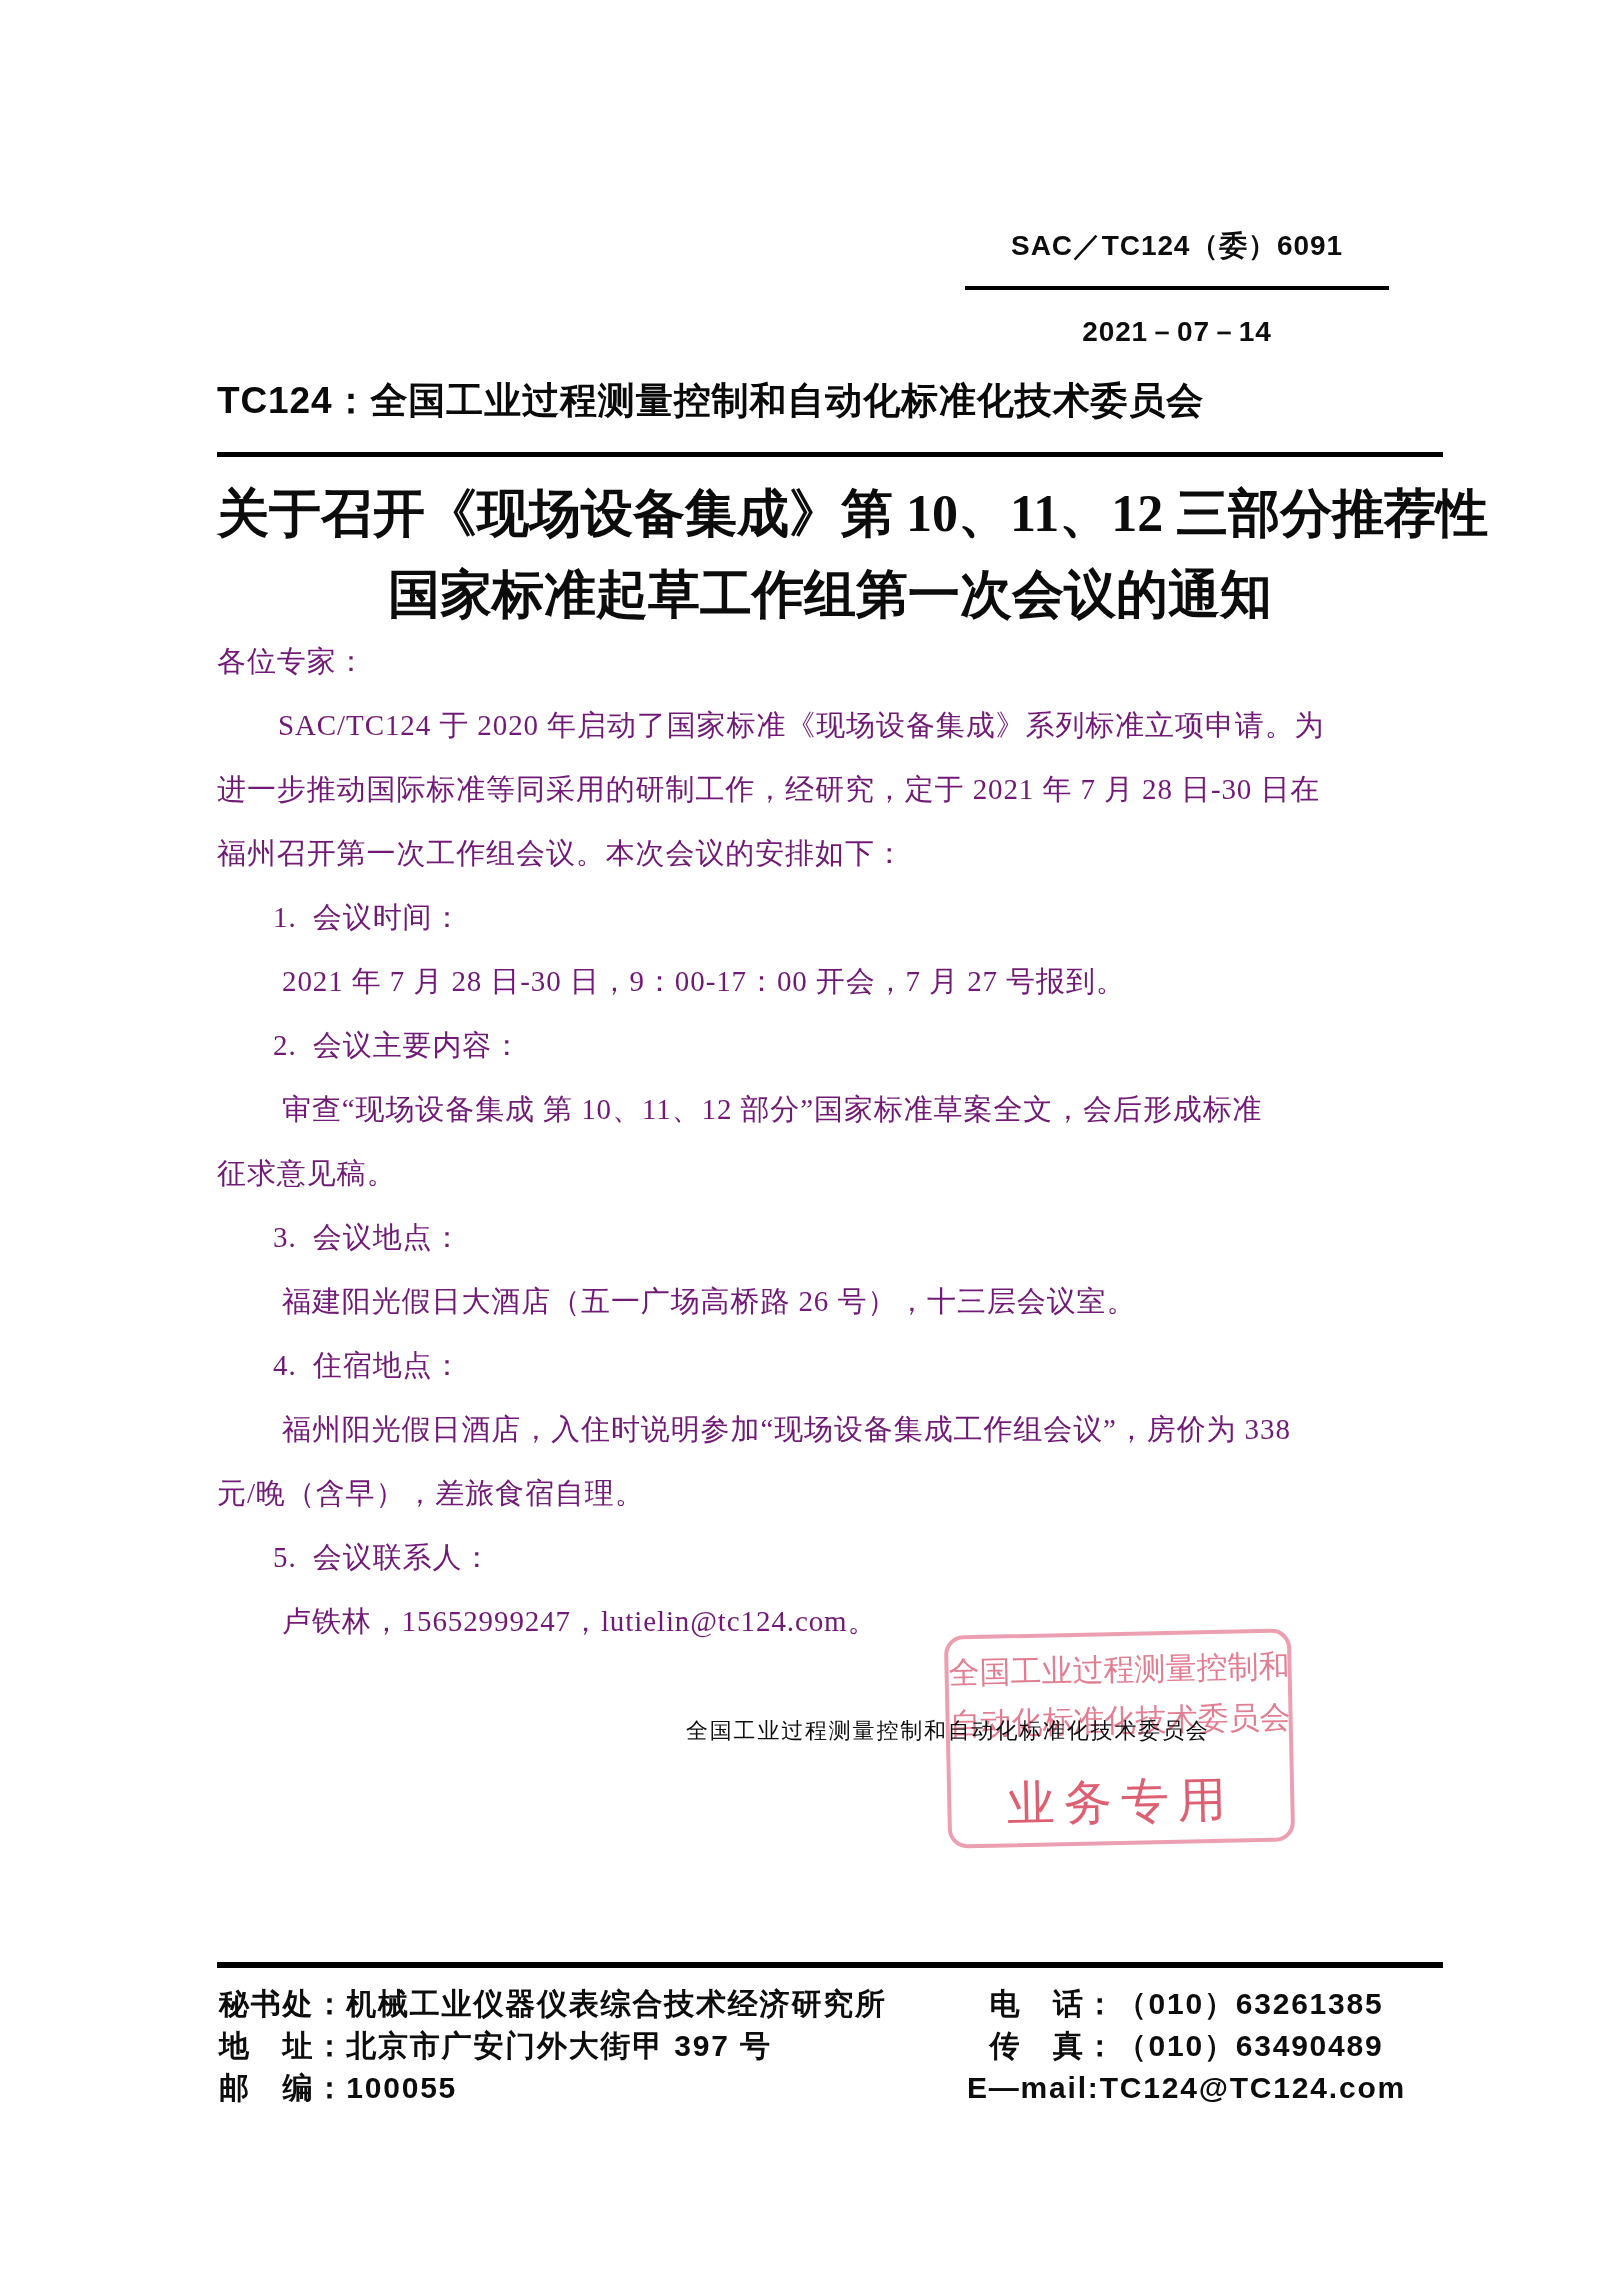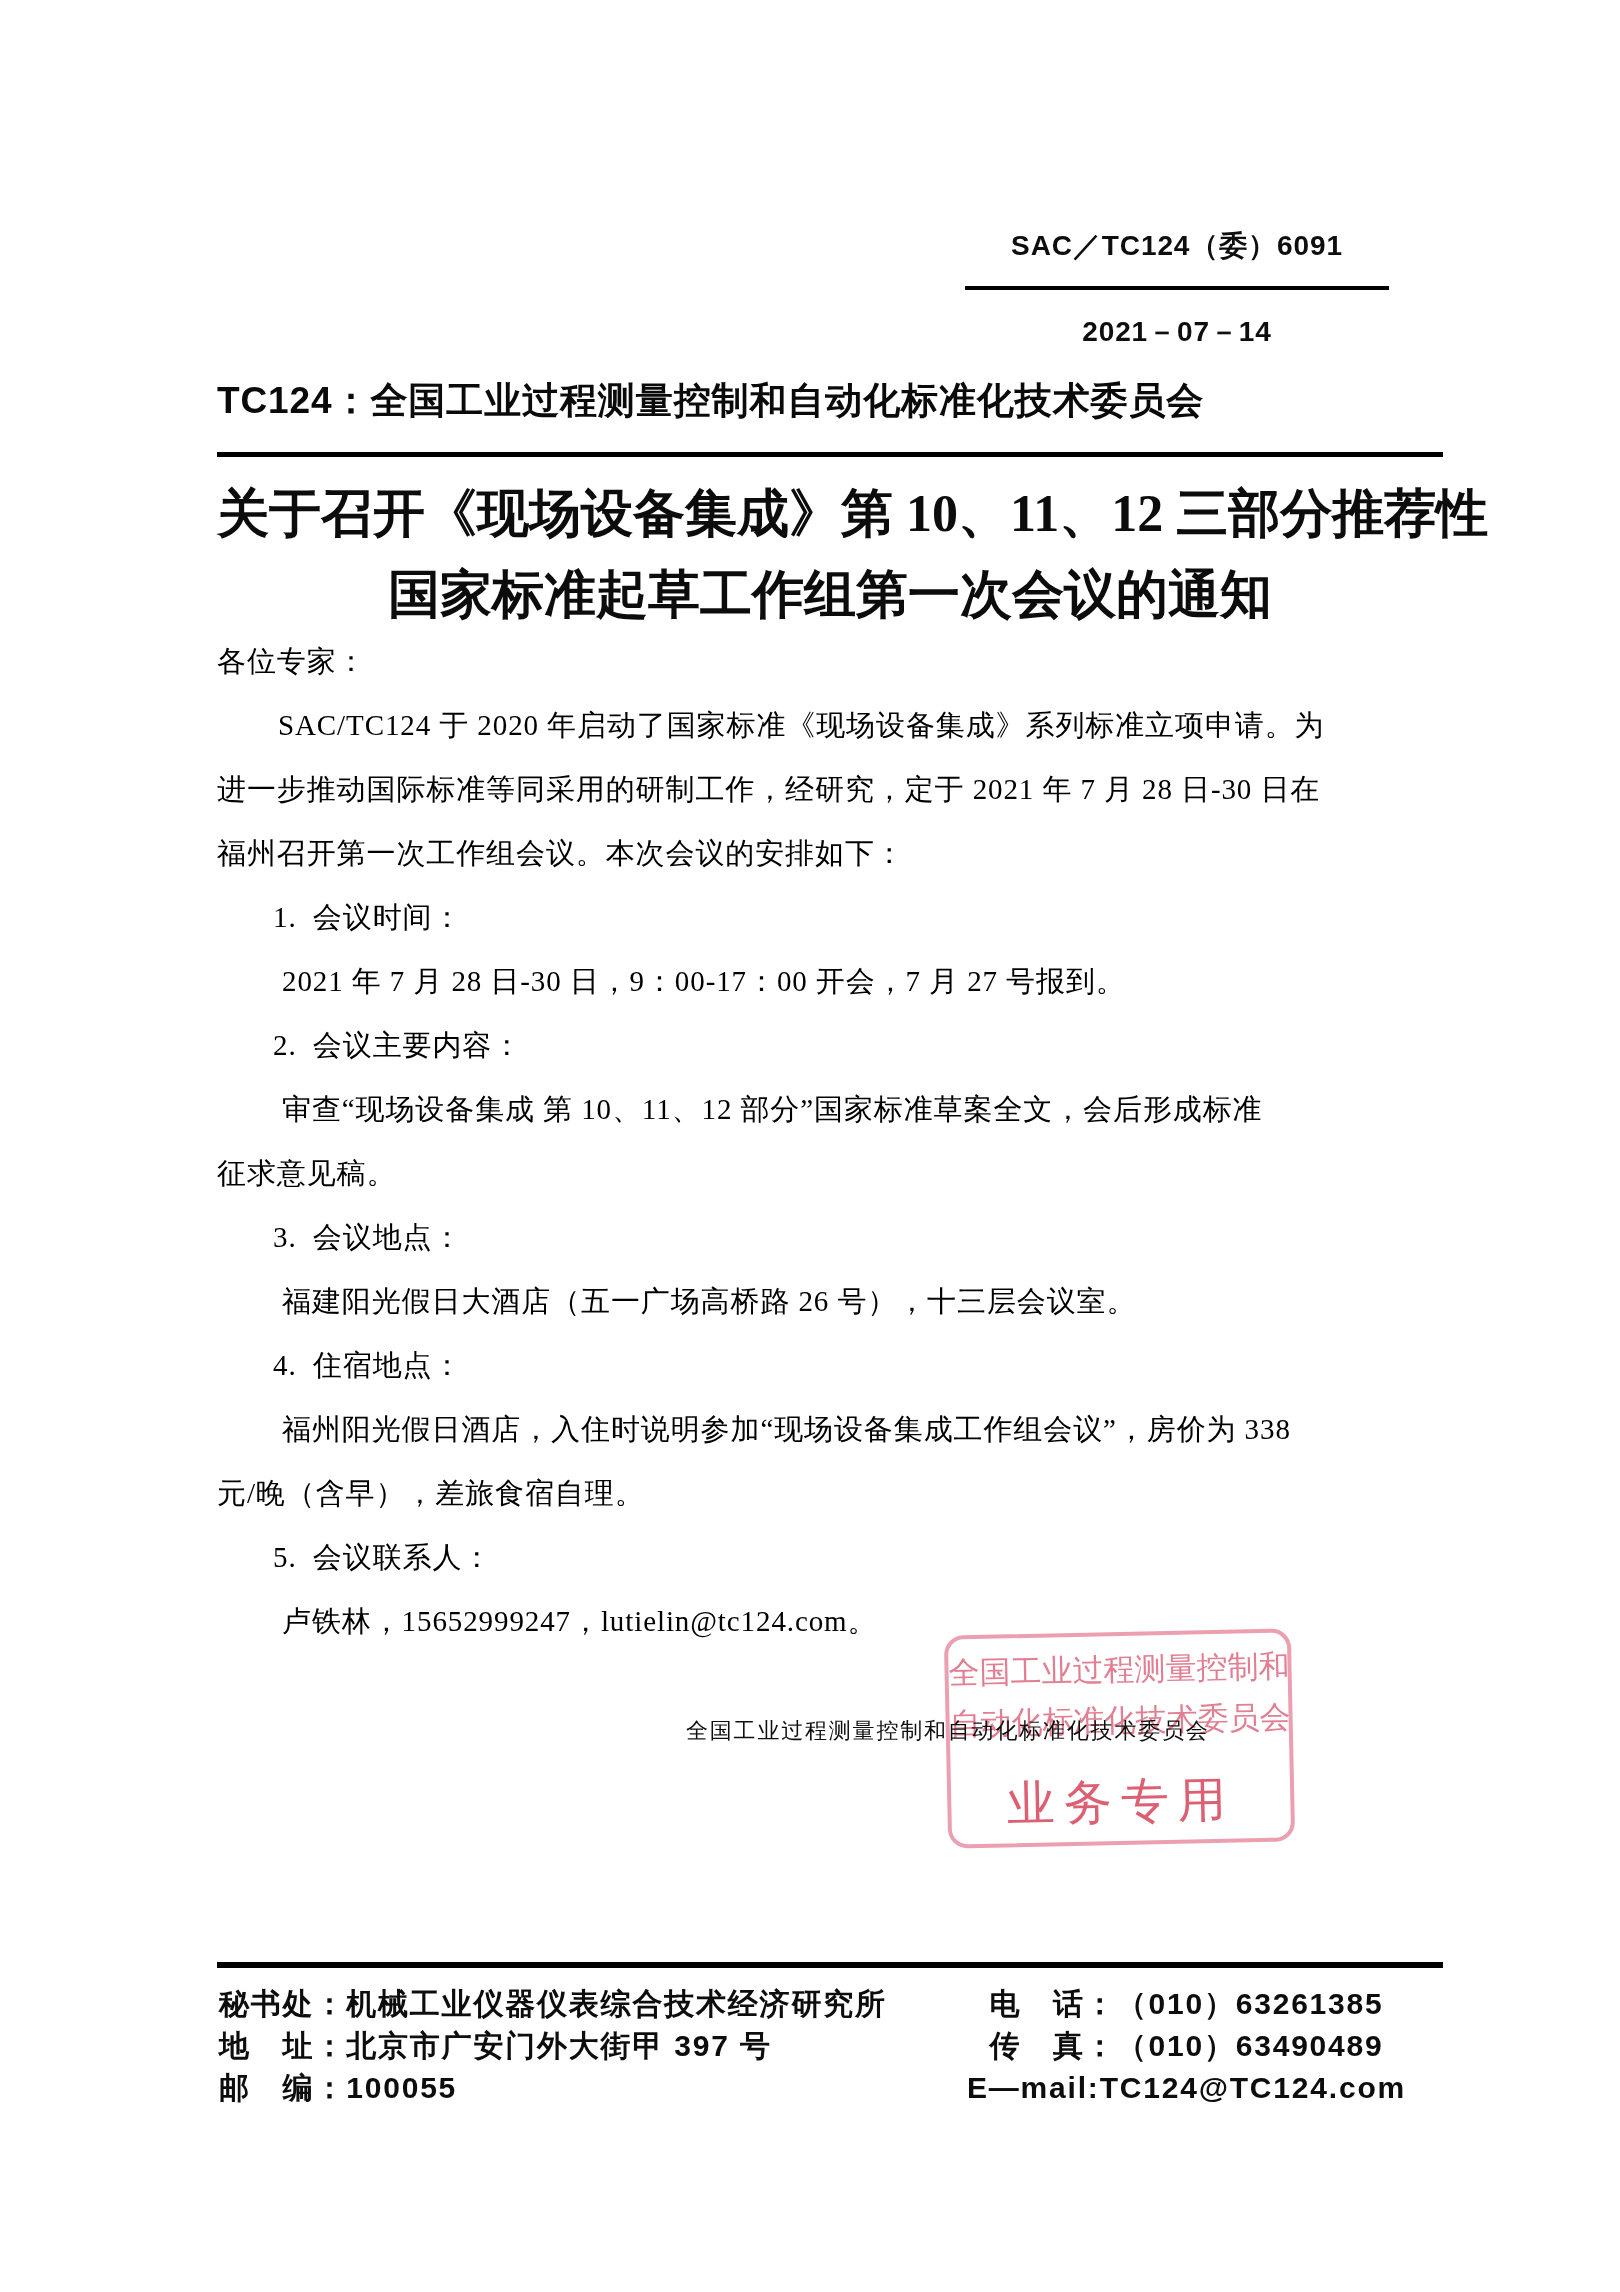--- a/index.html
+++ b/index.html
@@ -78,21 +78,21 @@
   .body-text{
     position:absolute;
     left:0; top:581px;
     width:1621px;
   }
   .body-line{
     font-size:29px;
     line-height:64px;
     height:64px;
     white-space:pre;
-    color:#000000;
+    color:#701a75;
     letter-spacing:0.9px;
   }
   .body-line.flush{margin-left:217px;}
   .body-line.para{margin-left:278px;}
   .body-line.item{margin-left:273px;}
   .body-line.sub{margin-left:282px;}
   
   .signature-line{
     position:absolute;
     left:686px; top:1668px;

